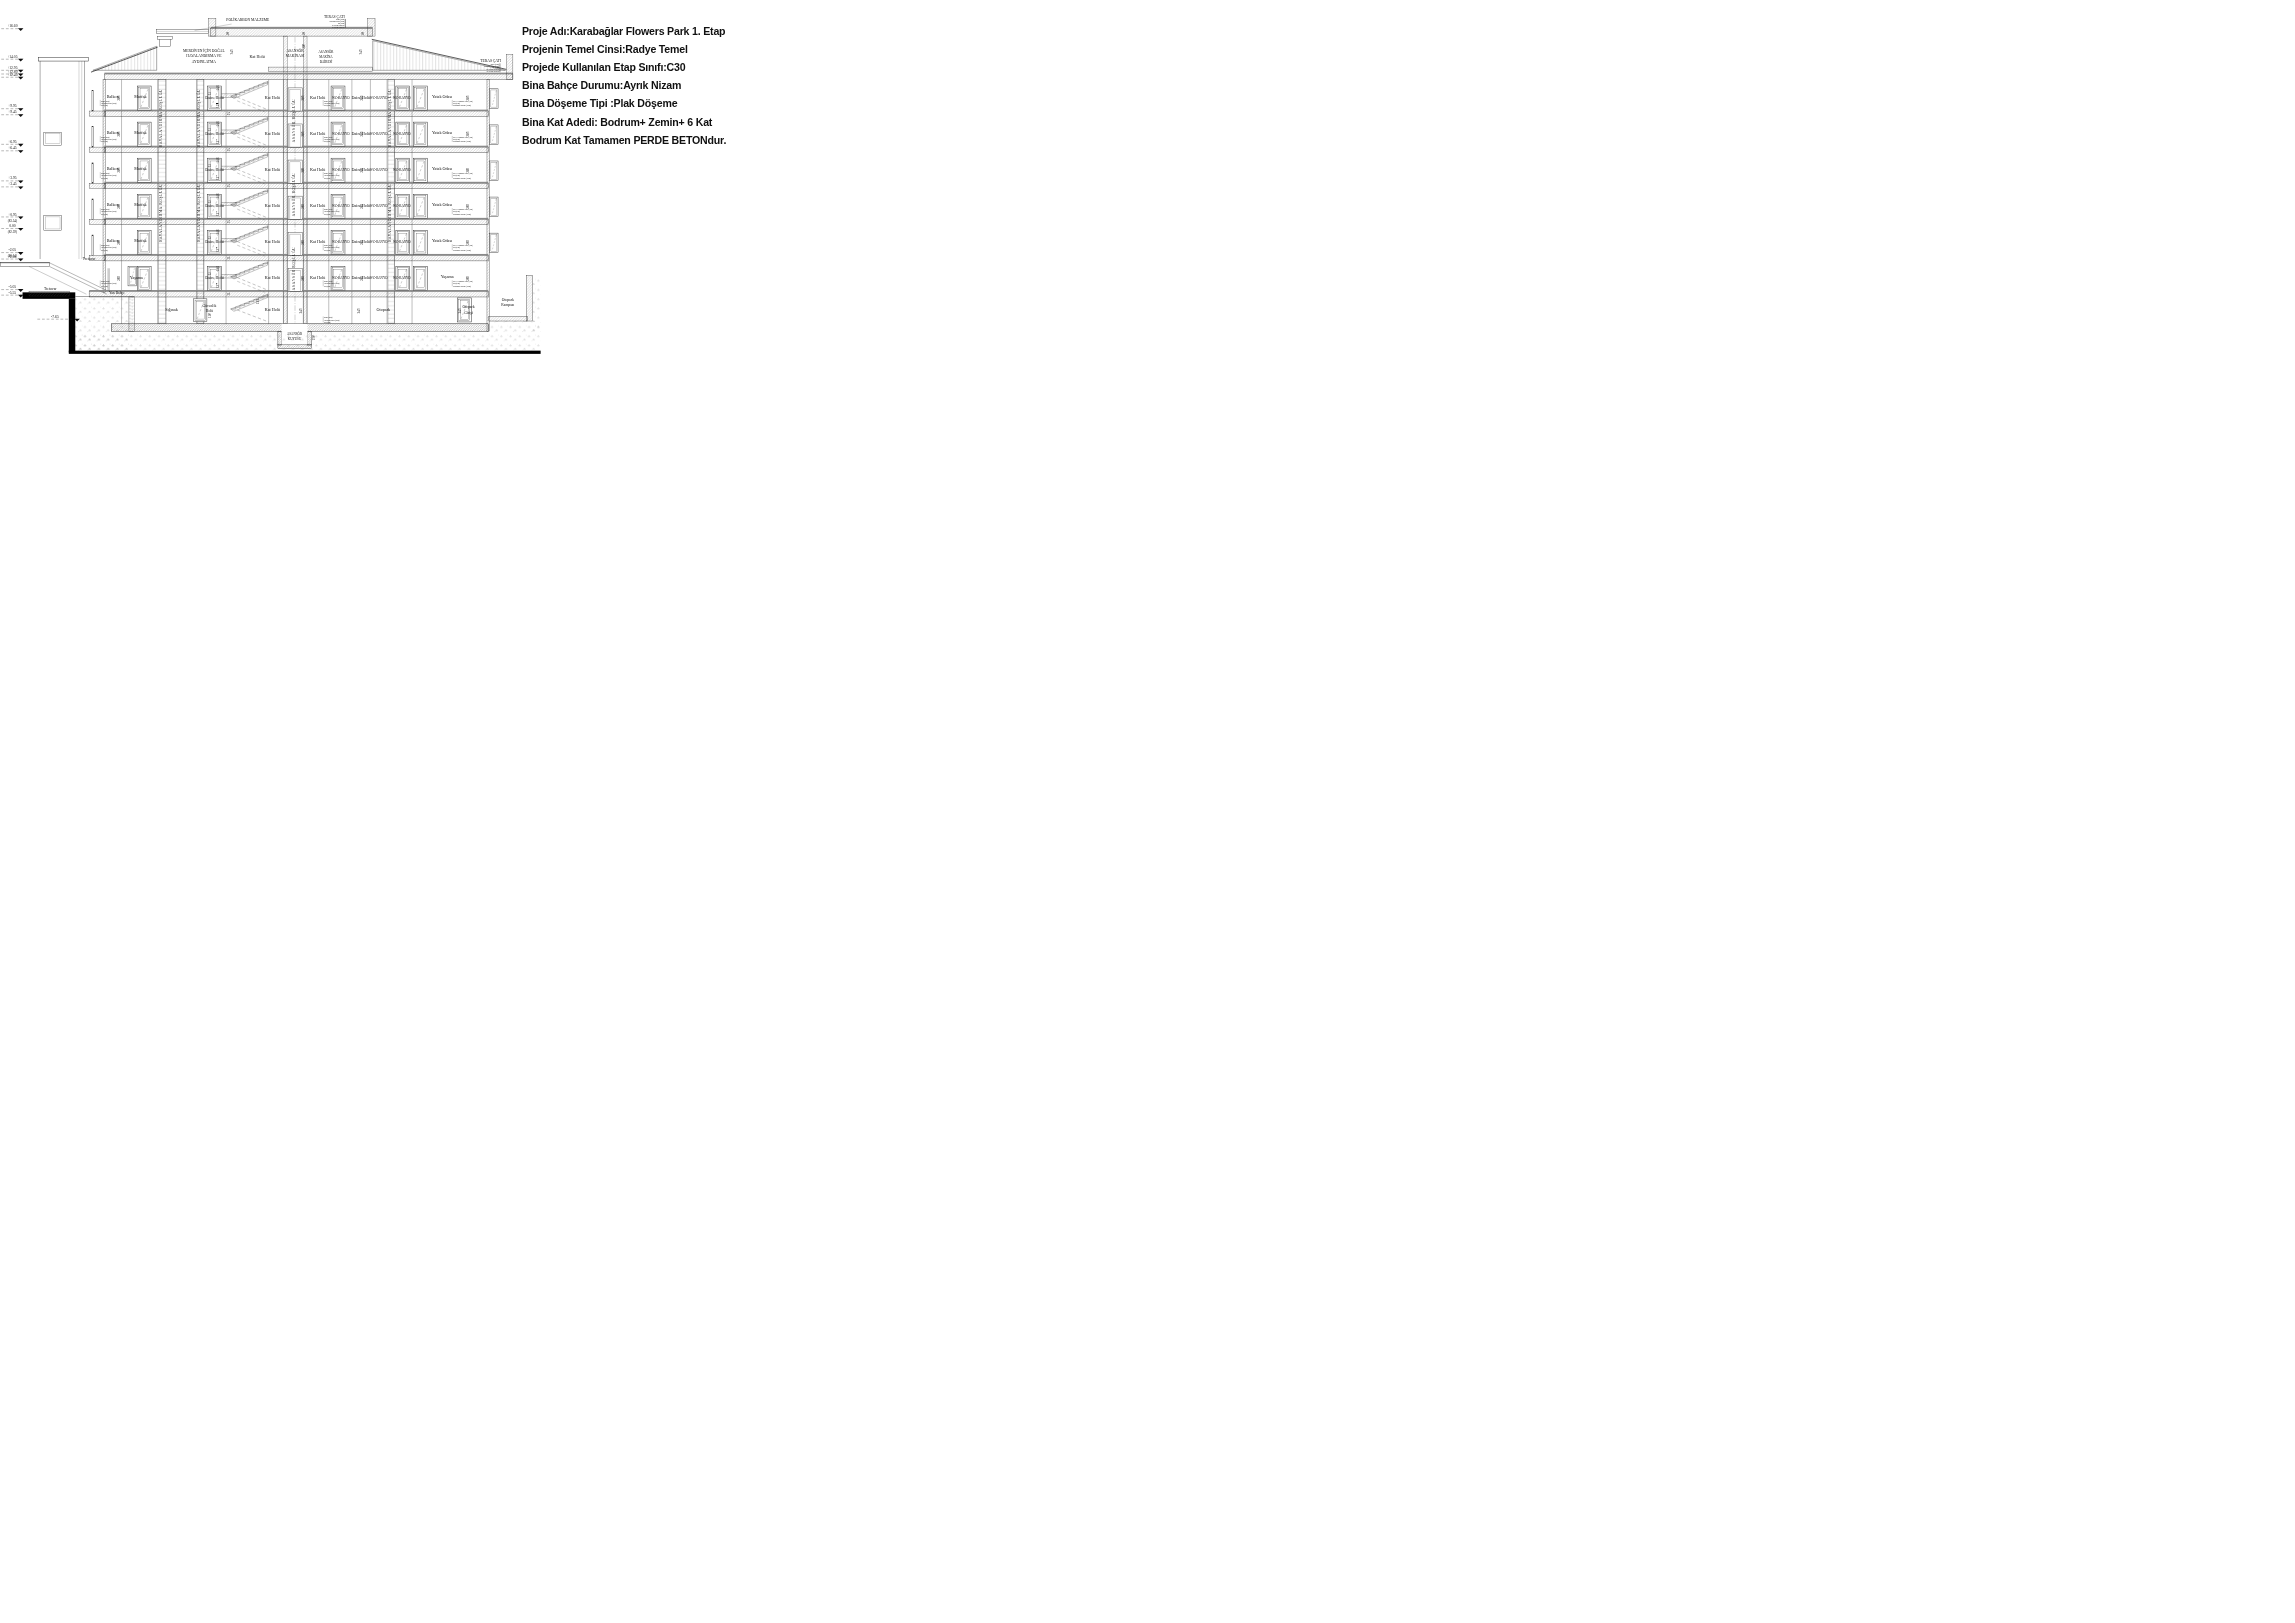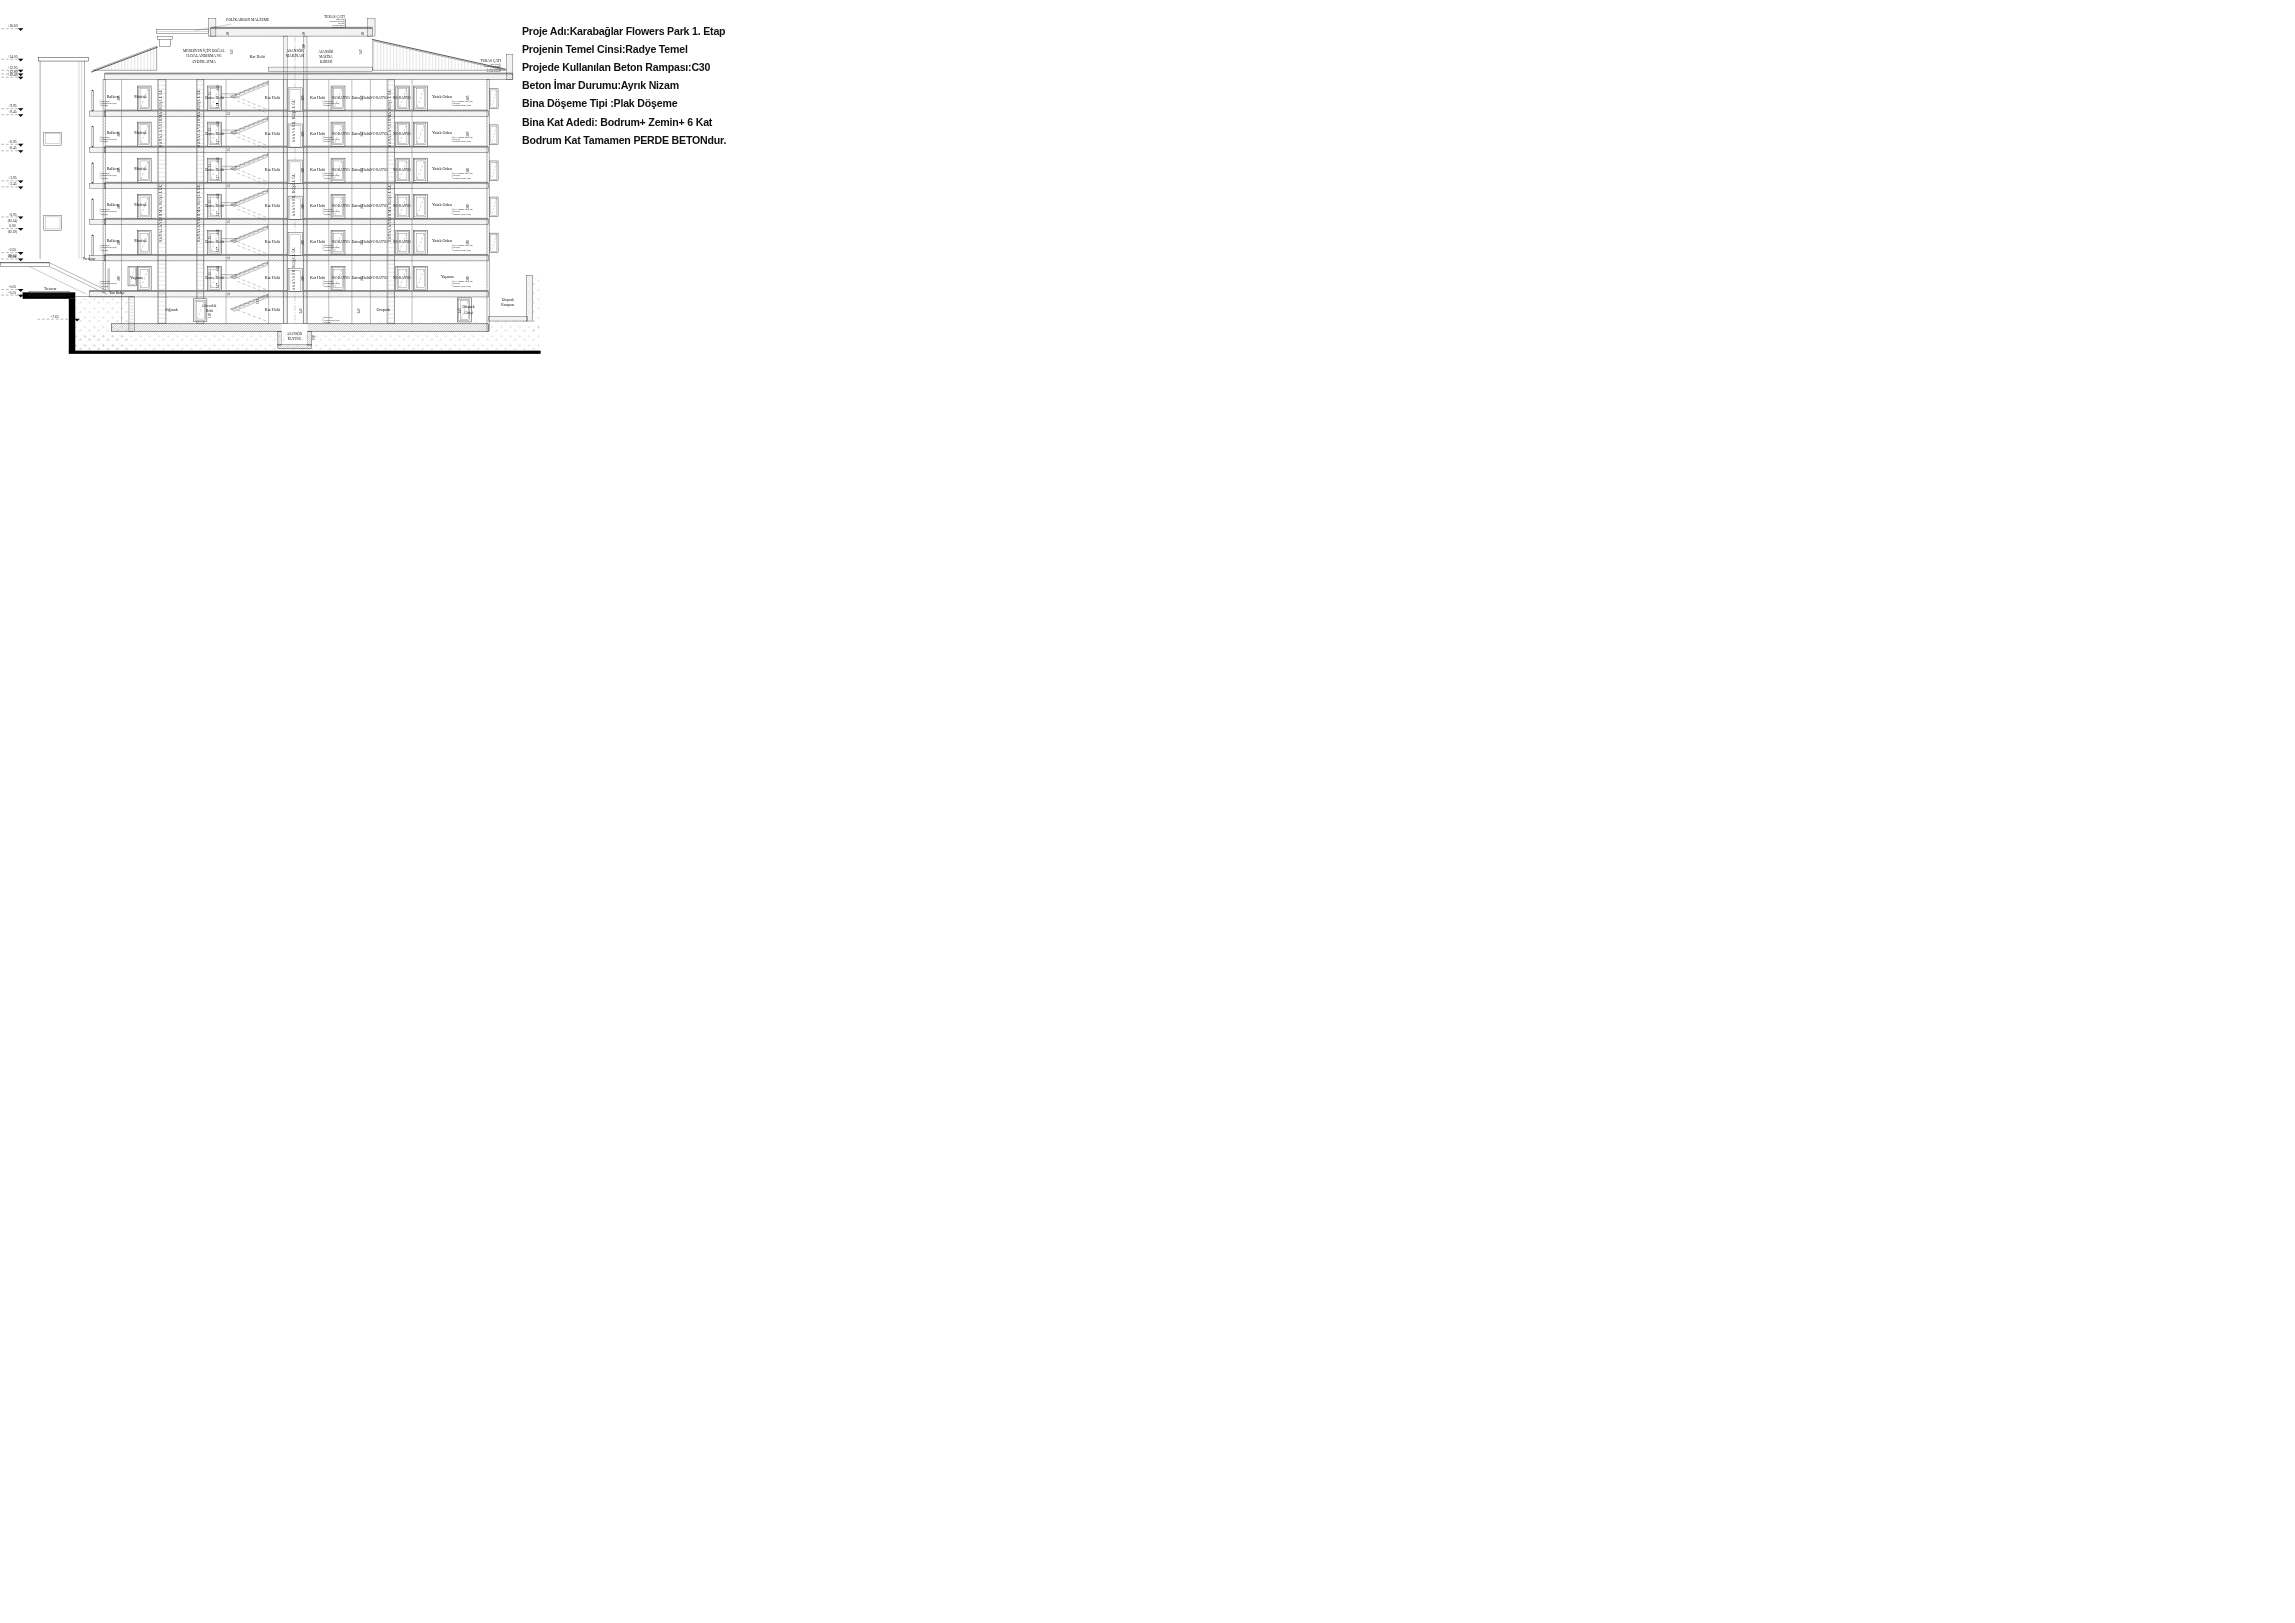--- a/index.html
+++ b/index.html
@@ -540,19 +540,19 @@
       <text x="26" y="635" class="t8">-5.55</text>
       <line x1="80" y1="690" x2="160" y2="690" stroke="#222" stroke-width="0.7" stroke-dasharray="6 4"></line>
       <polygon points="160,689 172,689 166,695" fill="#111"></polygon>
       <text x="118" y="687" class="t8">-7.65</text>
     </g>
 </svg>
 
 <div class="info">
   <div>Proje Adı:Karabağlar Flowers Park 1. Etap</div>
   <div>Projenin Temel Cinsi:Radye Temel</div>
-  <div>Projede Kullanılan Beton Rampası:C30</div>
-  <div>Beton İmar Durumu:Ayrık Nizam</div>
+  <div>Projede Kullanılan Etap Sınıfı:C30</div>
+  <div>Bina Bahçe Durumu:Ayrık Nizam</div>
   <div>Bina Döşeme Tipi :Plak Döşeme</div>
   <div>Bina Kat Adedi: Bodrum+ Zemin+ 6 Kat</div>
   <div>Bodrum Kat Tamamen PERDE BETONdur.</div>
 </div>
 
 
 </body></html>

